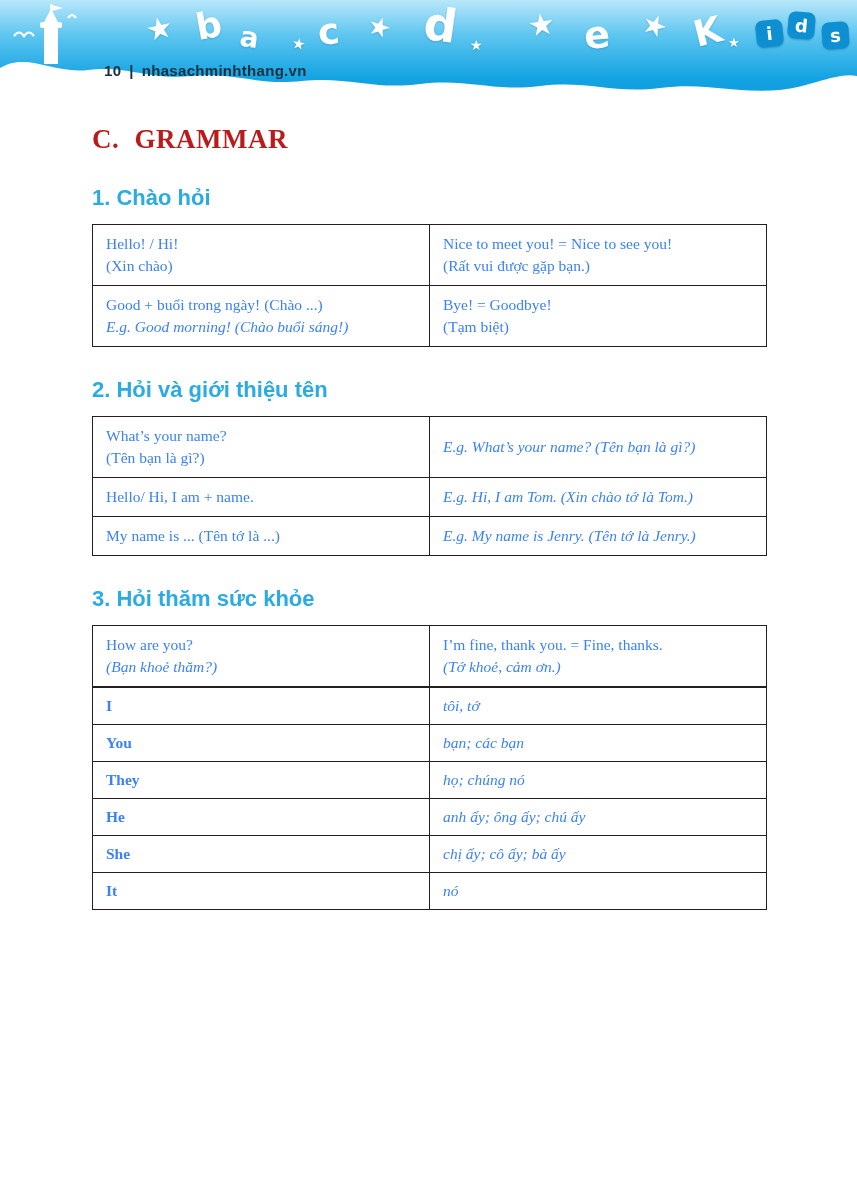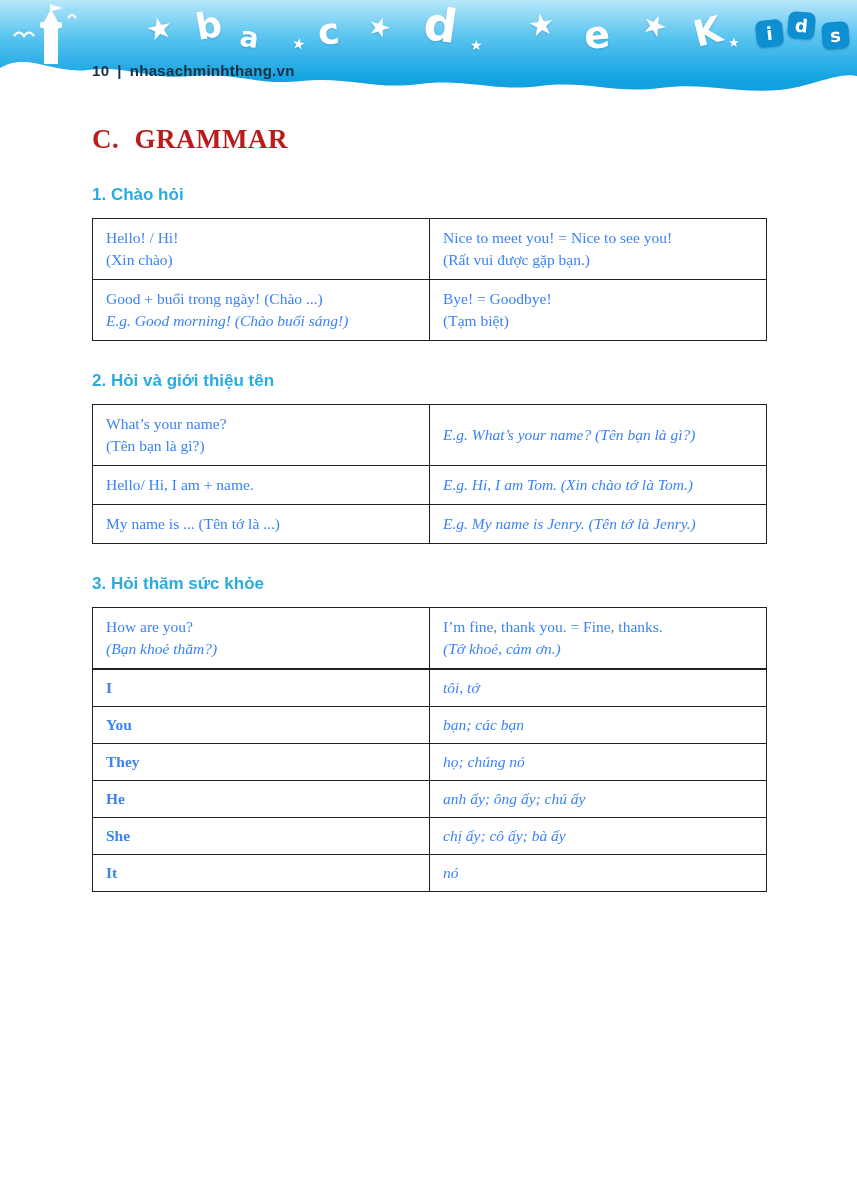--- a/index.html
+++ b/index.html
@@ -22,34 +22,34 @@
   }
   .star { position:absolute; color:#ffffff; line-height:1; text-shadow:0 1px 2px rgba(0,90,140,.25); }
   .tile {
     position:absolute; width:27px; height:27px; border-radius:7px;
     background:#0e8fd2; color:#fff; font-weight:bold; font-size:18px;
     display:flex; align-items:center; justify-content:center;
     font-family:"DejaVu Sans", sans-serif; box-shadow:0 1px 2px rgba(0,60,100,.3);
   }
 
   .meta {
-    position:absolute; left:92px; top:62px; z-index:6;
+    position:absolute; left:104px; top:62px; z-index:6;
     font-size:15px; font-weight:bold; color:#17303e; letter-spacing:.3px;
   }
   .meta .sep { margin:0 8px; }
 
   
   .content { padding:0 90px 0 92px; }
   .page-title {
     margin-top:24px;
     font-family:"Liberation Serif", serif; font-weight:bold;
     font-size:27px; color:#b91c1c; letter-spacing:.5px; word-spacing:8px;
   }
   .section-heading {
-    margin:30px 0 13px; color:#2aabe2; font-weight:bold; font-size:17px;
+    margin:30px 0 13px; color:#2aabe2; font-weight:bold; font-size:22px;
     font-family:"Liberation Sans", sans-serif;
   }
   table.grammar-table { width:100%; border-collapse:collapse; table-layout:fixed; }
   .grammar-table td {
     border:1.7px solid #231f20; padding:8px 13px;
     font-family:"Liberation Serif", serif; font-size:15.5px; line-height:22px;
     color:#3b82f6; vertical-align:middle;
   }
   .compact td { padding:7px 13px; }
   .it { font-style:italic; }

